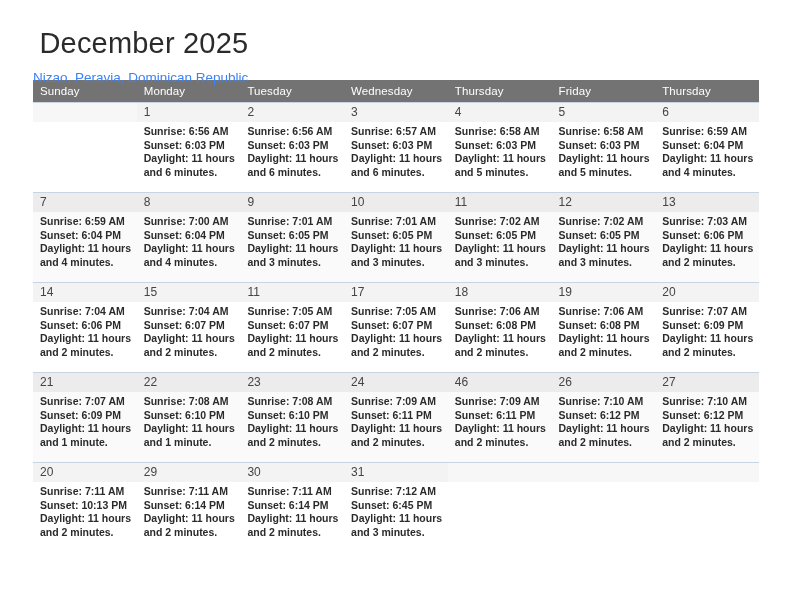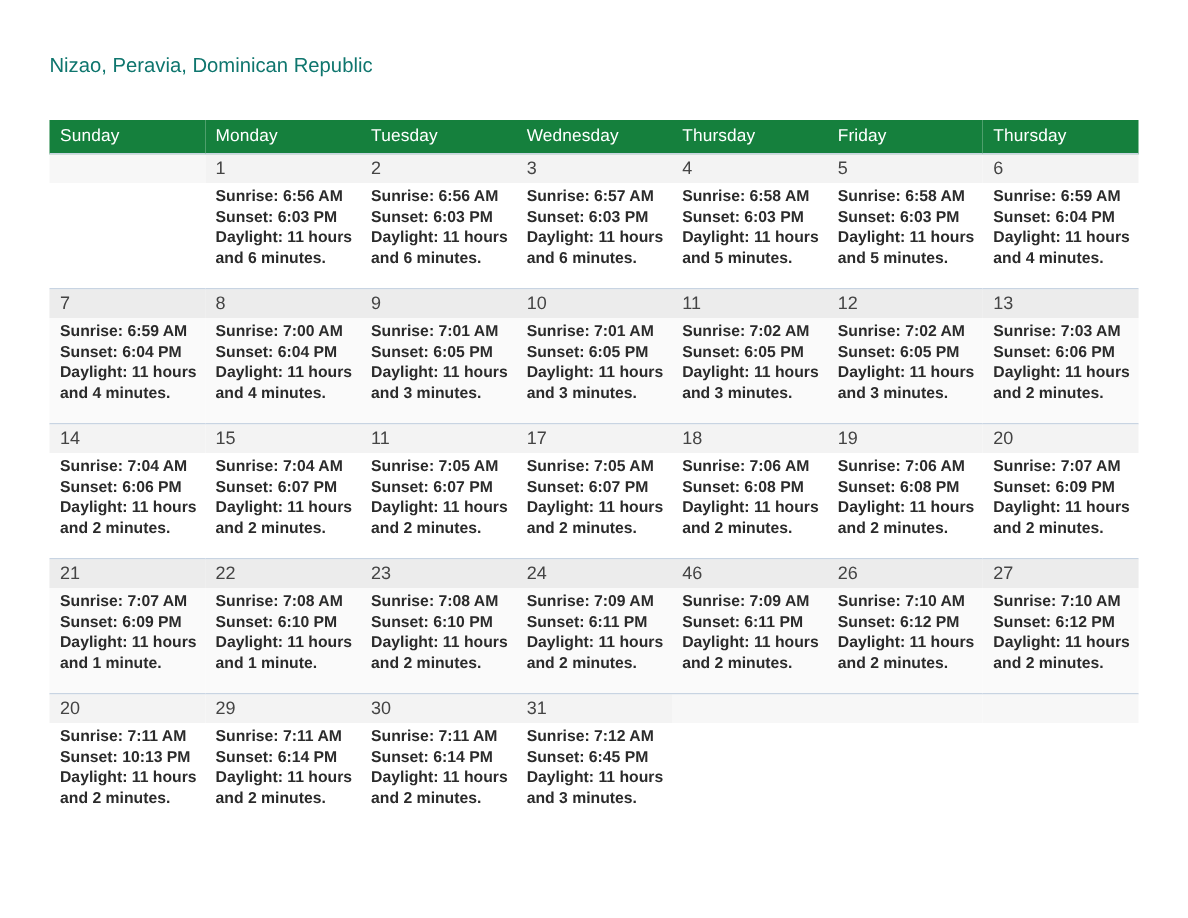--- a/index.html
+++ b/index.html
@@ -61,34 +61,34 @@
   }
   .cal-title {
     font-size: 29px;
     font-weight: normal;
     color: #2b2b2b;
     line-height: 34px;
     letter-spacing: .2px;
   }
   .cal-location {
     font-size: 13.5px;
-    color: #0f766e;
+    color: #3b82f6;
     line-height: 18px;
     margin-top: 9px;
   }
 
   
   .calendar {
     width: 726px;
     margin-top: 8px;
     border-collapse: collapse;
     table-layout: fixed;
   }
   .calendar th {
-    background: #15803d;
+    background: #737373;
     color: #ffffff;
     font-size: 11.5px;
     font-weight: normal;
     text-align: left;
     padding: 5px 0 5px 7px;
     height: 21px;
     letter-spacing: .1px;
   }
   .calendar td {
     vertical-align: top;
@@ -126,20 +126,21 @@
 </style>
 </head>
 <body>
 
 <div class="page">
 
   <div class="header">
 
 
     <div class="title-block">
+      <div class="cal-title">December 2025</div>
       <div class="cal-location">Nizao, Peravia, Dominican Republic</div>
     </div>
 
   </div>
 
   <table class="calendar">
     <thead>
       <tr id="weekday-row">
           <th>Sunday</th>
           <th>Monday</th>

